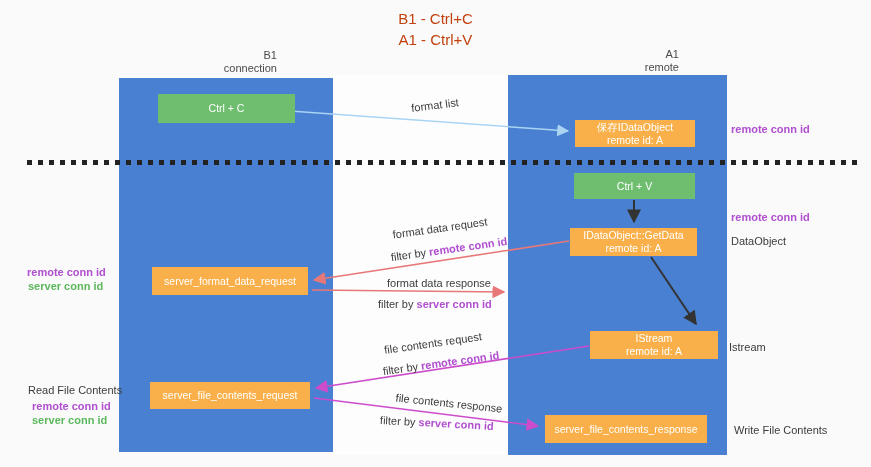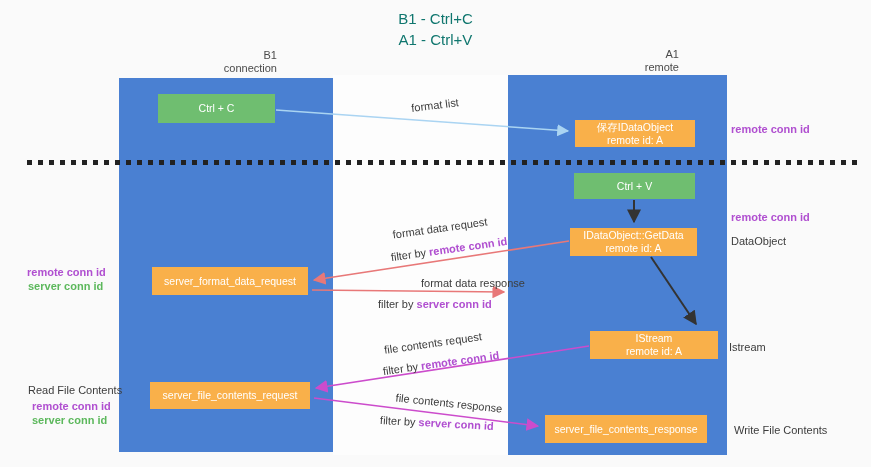--- a/index.html
+++ b/index.html
@@ -3,21 +3,21 @@
 <meta charset="utf-8">
 <style>
   * { margin:0; padding:0; box-sizing:border-box; }
   body { background:#e9e9e9; font-family:"Liberation Sans", sans-serif; }
   .canvas {
     position:relative; width:871px; height:467px; overflow:hidden;
     background:#fafafa; font-family:"Liberation Sans", sans-serif;
   }
   .mid-strip { position:absolute; left:333px; top:75px; width:175px; height:380px; background:#fdfdfd; }
   .title { position:absolute; left:0; top:8px; width:871px; text-align:center;
-           font-size:15px; color:#0f766e; line-height:21px; }
+           font-size:15px; color:#c2410c; line-height:21px; }
   .col-header { position:absolute; text-align:right; font-size:11px; color:#4a4a4a; line-height:13px; }
   .lane { position:absolute; background:#4a80d2; }
   .lane-left  { left:119px; top:78px; width:214px; height:374px; }
   .lane-right { left:508px; top:75px; width:219px; height:380px; }
   .dashes { position:absolute; left:27px; top:160px; width:835px; height:5px;
             background:repeating-linear-gradient(90deg,#222 0 5px,transparent 5px 11px); }
   .node { position:absolute; display:flex; flex-direction:column; align-items:center; justify-content:center;
           color:#fff; font-size:10.5px; line-height:13px; text-align:center; }
   .node.green  { background:#6fbe70; }
   .node.orange { background:#f9b04a; }
@@ -77,21 +77,21 @@
     </defs>
     <line x1="276" y1="110" x2="568" y2="131" stroke="#aad4f2" stroke-width="1.5" marker-end="url(#m-blue)"></line>
     <line x1="634" y1="200" x2="634" y2="222" stroke="#333" stroke-width="2" marker-end="url(#m-black)"></line>
     <line x1="651" y1="257" x2="696" y2="324" stroke="#333" stroke-width="2" marker-end="url(#m-black)"></line>
     <line x1="569" y1="241" x2="314" y2="280" stroke="#e87878" stroke-width="1.6" marker-end="url(#m-red)"></line>
     <line x1="312" y1="290" x2="504" y2="292" stroke="#e87878" stroke-width="1.6" marker-end="url(#m-red)"></line>
     <line x1="589" y1="346" x2="316" y2="388" stroke="#cc4ccc" stroke-width="1.6" marker-end="url(#m-mag)"></line>
     <line x1="314" y1="398" x2="538" y2="426" stroke="#cc4ccc" stroke-width="1.6" marker-end="url(#m-mag)"></line>
   </svg>
 
-  <div class="node green" style="left:158px; top:94px; width:117px; height:29px;">
+  <div class="node green" style="left:158px; top:94px; width:137px; height:29px;">
     <span>Ctrl + C</span>
   </div>
 
   <div class="node orange" style="left:575px; top:120px; width:120px; height:27px;">
     <span>保存IDataObject</span>
     <span>remote id: A</span>
   </div>
 
   <div class="node green" style="left:574px; top:173px; width:121px; height:26px;">
     <span>Ctrl + V</span>
@@ -124,21 +124,21 @@
     <span>format list</span>
   </div>
 
   <div class="albl rotm8" style="left:385px; top:222px; width:110px;">
     <span>format data request</span>
   </div>
   <div class="albl rotm8" style="left:388px; top:243px; width:122px;">
     <span>filter by </span><span class="purple">remote conn id</span>
   </div>
 
-  <div class="albl" style="left:387px; top:277px; width:100px;margin-left:34px;">
+  <div class="albl" style="left:387px; top:277px; width:100px;">
     <span>format data response</span>
   </div>
   <div class="albl" style="left:378px; top:298px; width:110px;">
     <span>filter by </span><span class="purple">server conn id</span>
   </div>
 
   <div class="albl rotm8" style="left:383px; top:337px; width:100px;">
     <span>file contents request</span>
   </div>
   <div class="albl rotm8" style="left:382px; top:357px; width:118px;">

